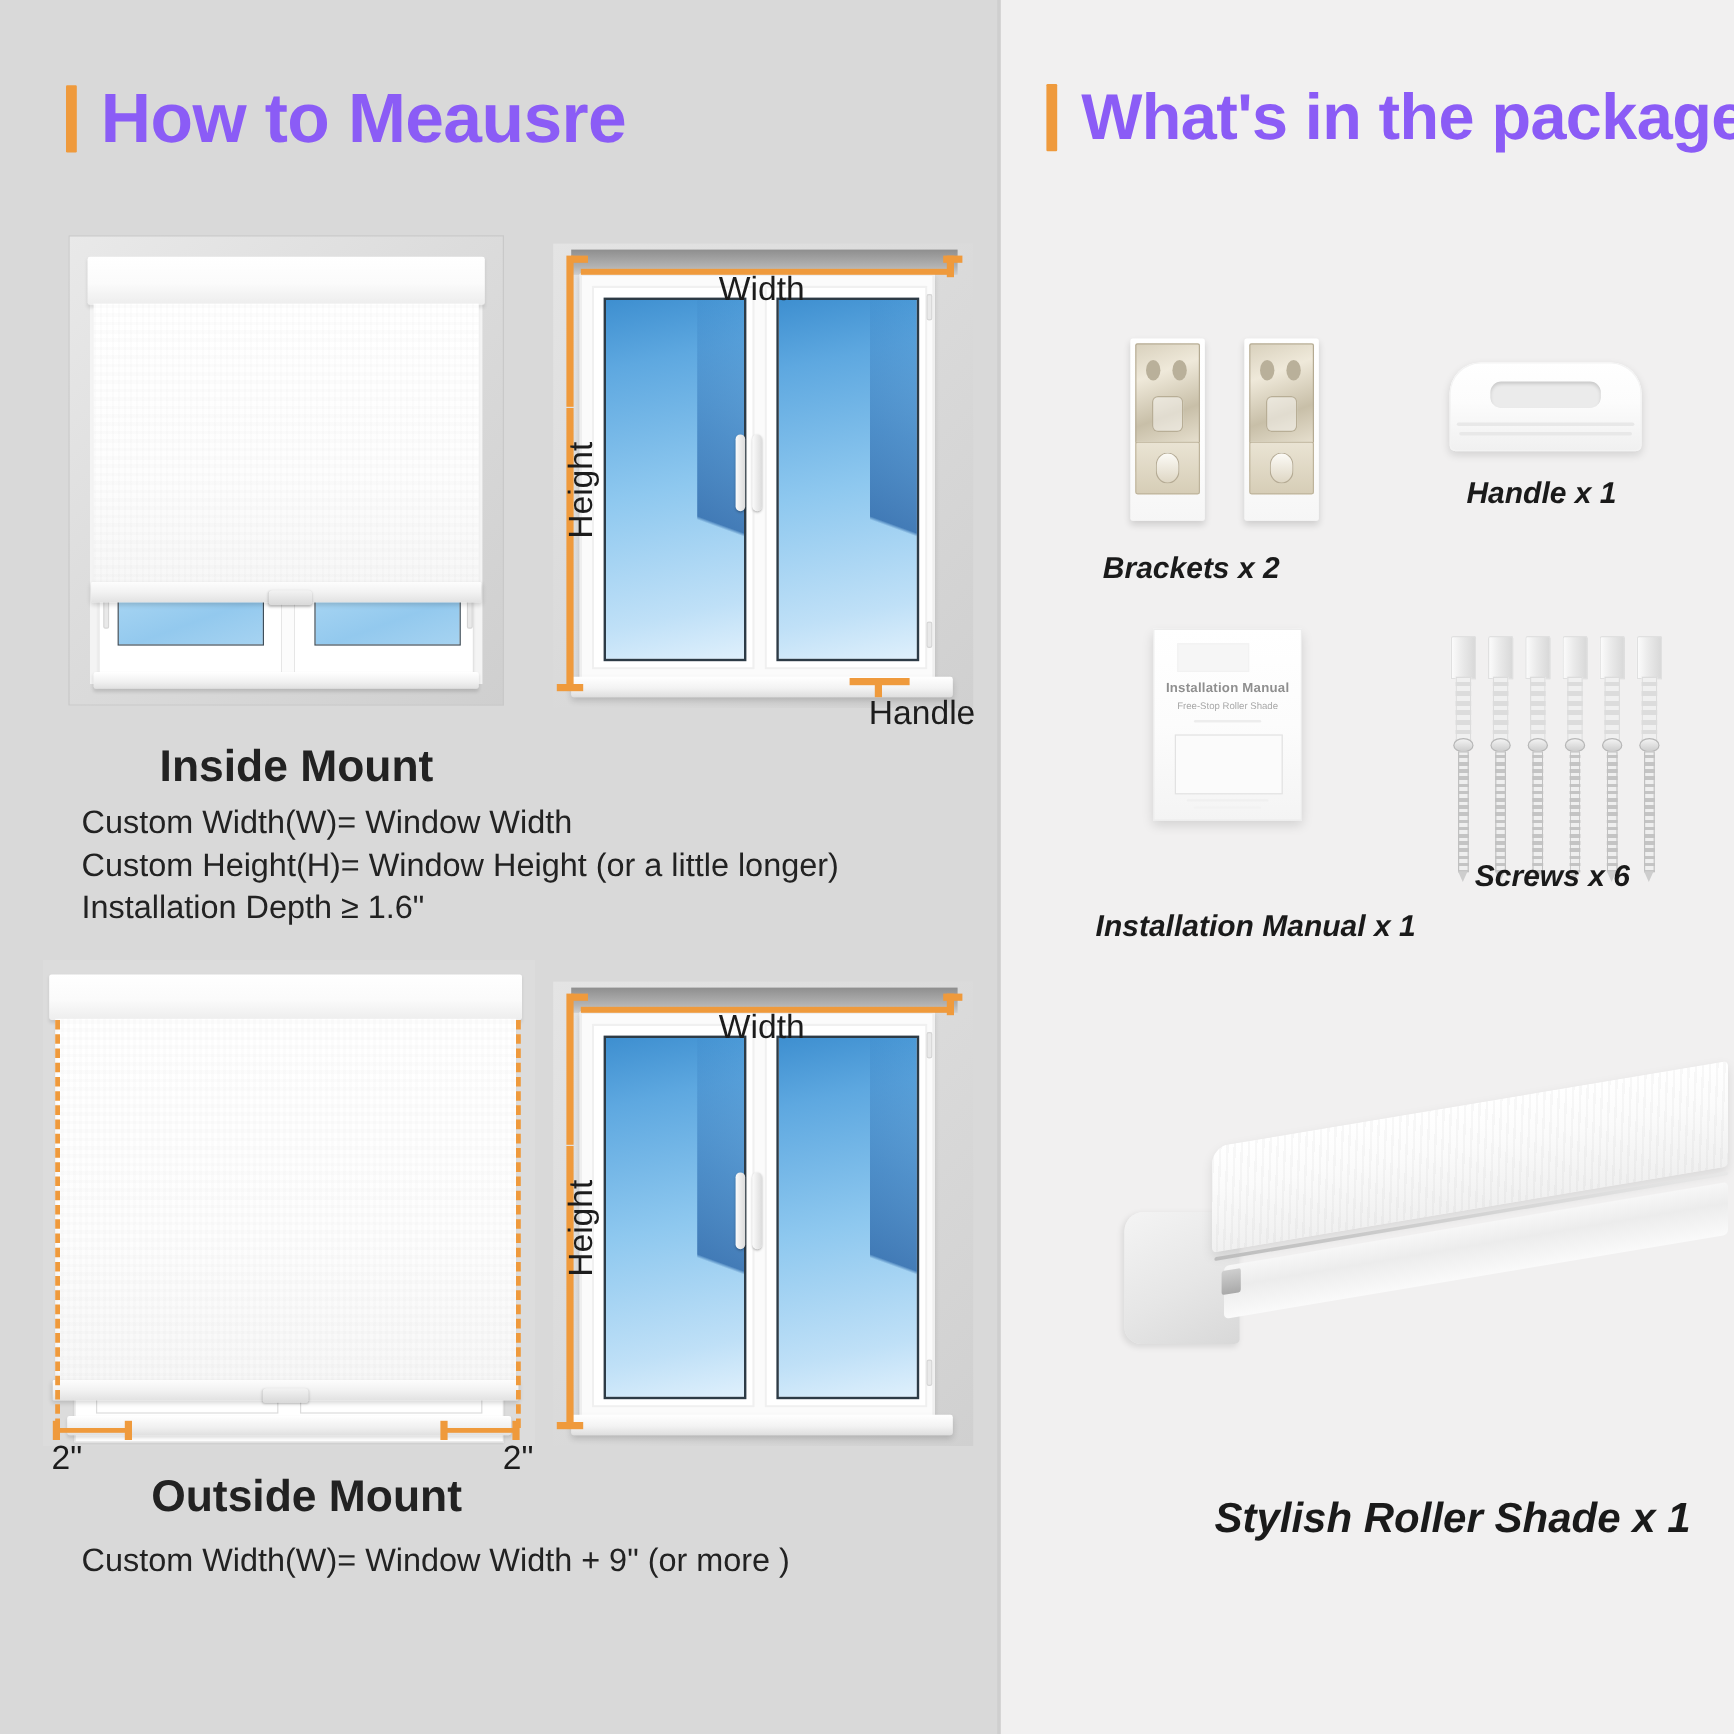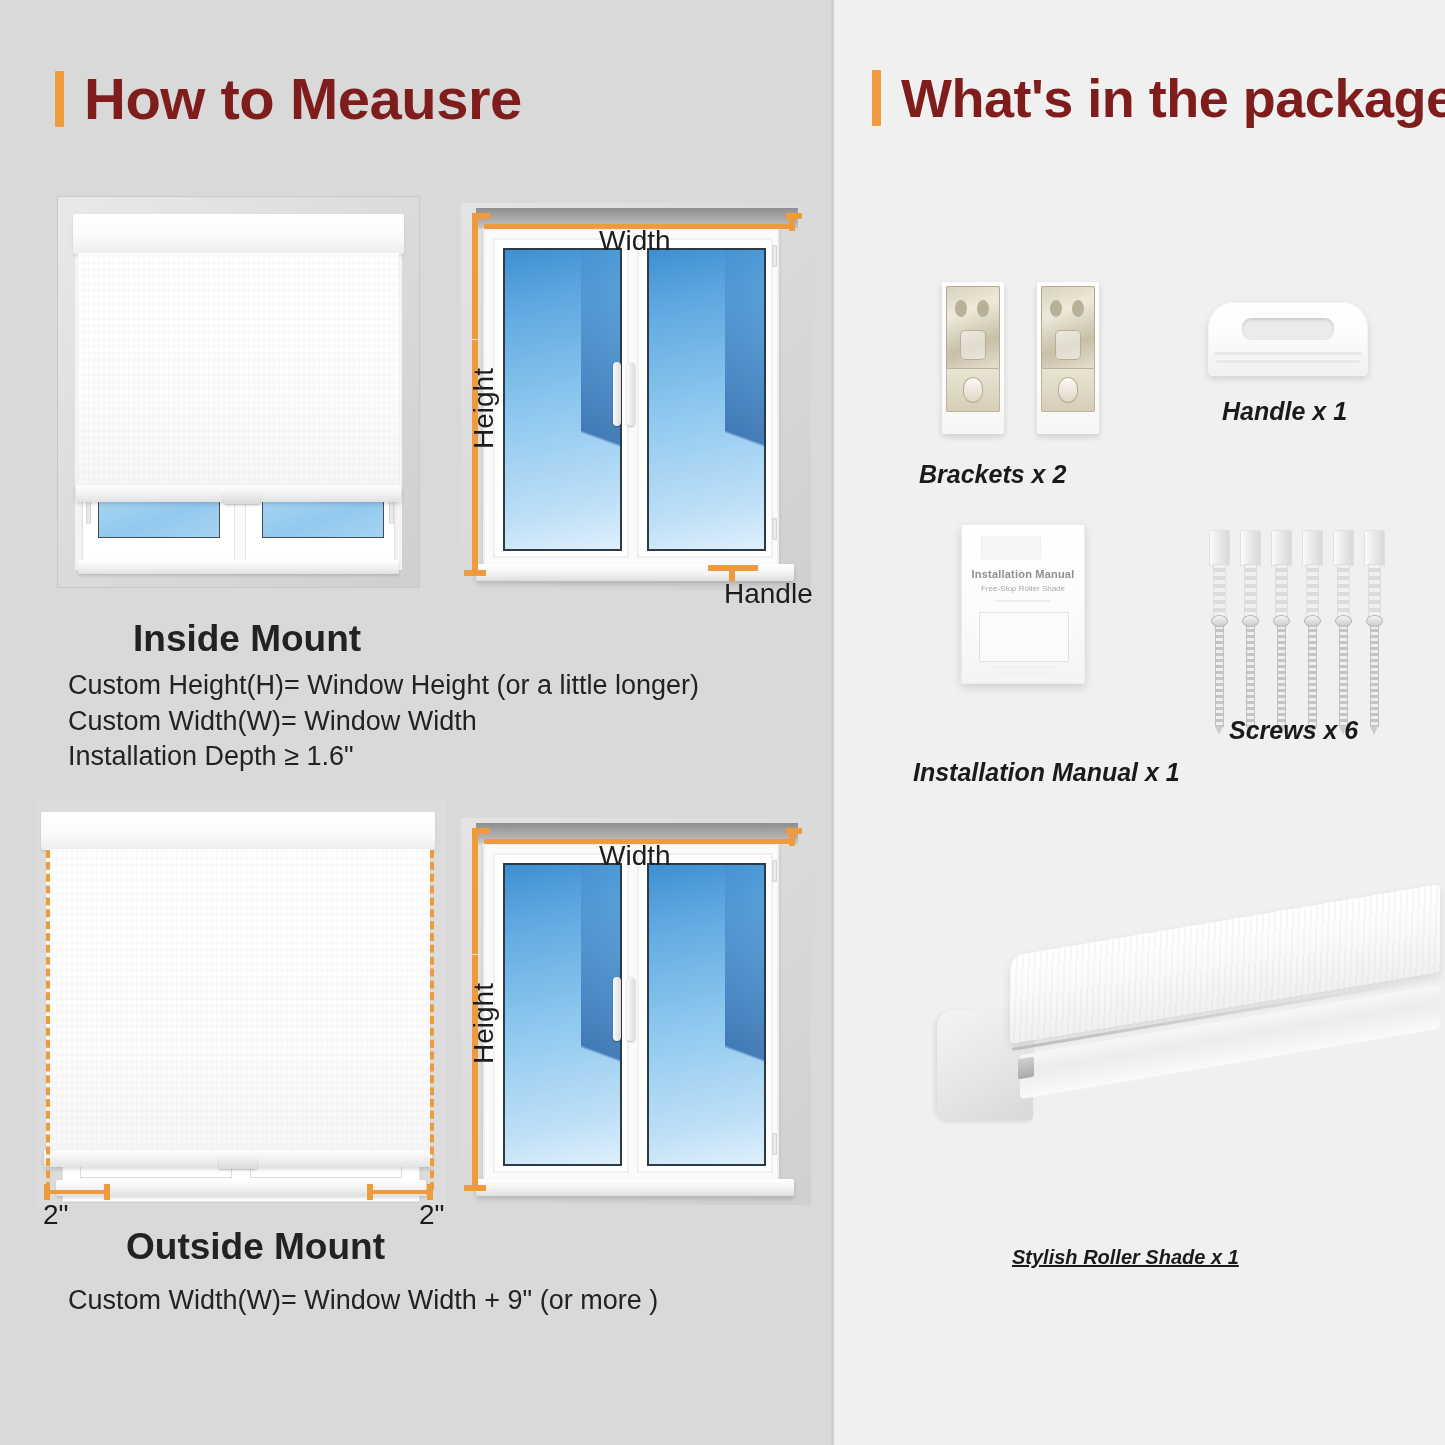--- a/index.html
+++ b/index.html
@@ -23,42 +23,42 @@
     position:absolute;left:831px;top:0;width:3px;height:1445px;
     background:#cfcfcf;
   }
 
   
   .heading{position:absolute;display:flex;align-items:center;}
   .heading .accent{
     width:9px;height:56px;background:#ef9a3c;margin-right:20px;border-radius:1px;
   }
   .heading .htext{
-    font-size:58px;font-weight:bold;color:#7f1d1d;letter-spacing:-0.5px;
+    font-size:58px;font-weight:bold;color:#8b5cf6;letter-spacing:-0.5px;
     white-space:nowrap;line-height:1;
   }
   #h-left{left:55px;top:70px;}
   #h-right{left:872px;top:70px;}
   #h-right .htext{font-size:54px;}
 
   
   .mount-title{
     position:absolute;font-size:37px;font-weight:bold;color:#222;
   }
   .mount-lines{
     position:absolute;font-size:27px;color:#222;line-height:1.32;
   }
   .mount-lines div{white-space:nowrap;}
 
   
   .caption{
     position:absolute;font-size:25px;font-weight:bold;font-style:italic;
     color:#1a1a1a;white-space:nowrap;
   }
-  .caption.big{font-size:20px;text-decoration:underline;}
+  .caption.big{font-size:35px;}
 
   
   .win-recess{
     position:absolute;
     background:linear-gradient(135deg,#e9e9e9 0%,#dcdcdc 45%,#cfcfcf 100%);
     box-shadow:inset 0 0 0 1px #c9c9c9;
   }
   .recess-inner{
     position:absolute;background:#f4f4f4;
   }
@@ -373,22 +373,22 @@
     <div class="m-orange" style="left:708px;top:565px;width:50px;height:6px;"></div>
     <div class="m-orange" style="left:729px;top:565px;width:6px;height:16px;"></div>
 
     <span class="meas-label" style="left:599px;top:225px;">Width</span>
     <span class="meas-label vert" style="left:468px;top:449px;">Height</span>
     <span class="meas-label" style="left:724px;top:578px;">Handle</span>
   </div>
 
   <div class="mount-title" style="left:133px;top:618px;">Inside Mount</div>
   <div class="mount-lines" style="left:68px;top:668px;">
+    <div>Custom Width(W)= Window Width</div>
     <div>Custom Height(H)= Window Height (or a little longer)</div>
-    <div>Custom Width(W)= Window Width</div>
     <div>Installation Depth ≥ 1.6"</div>
   </div>
 
   <div>
     <div class="wall" style="left:36px;top:800px;width:410px;height:405px;background:#dcdcdc;"></div>
 
     <div class="sash" style="left:62px;top:1152px;width:358px;height:50px;"></div>
     <div class="glass-light" style="left:80px;top:1162px;width:150px;height:14px;background:#ffffff;border-color:#dcdcdc;"></div>
     <div class="glass-light" style="left:250px;top:1162px;width:150px;height:14px;background:#ffffff;border-color:#dcdcdc;"></div>
     <div class="sill" style="left:56px;top:1180px;width:370px;height:16px;"></div>

